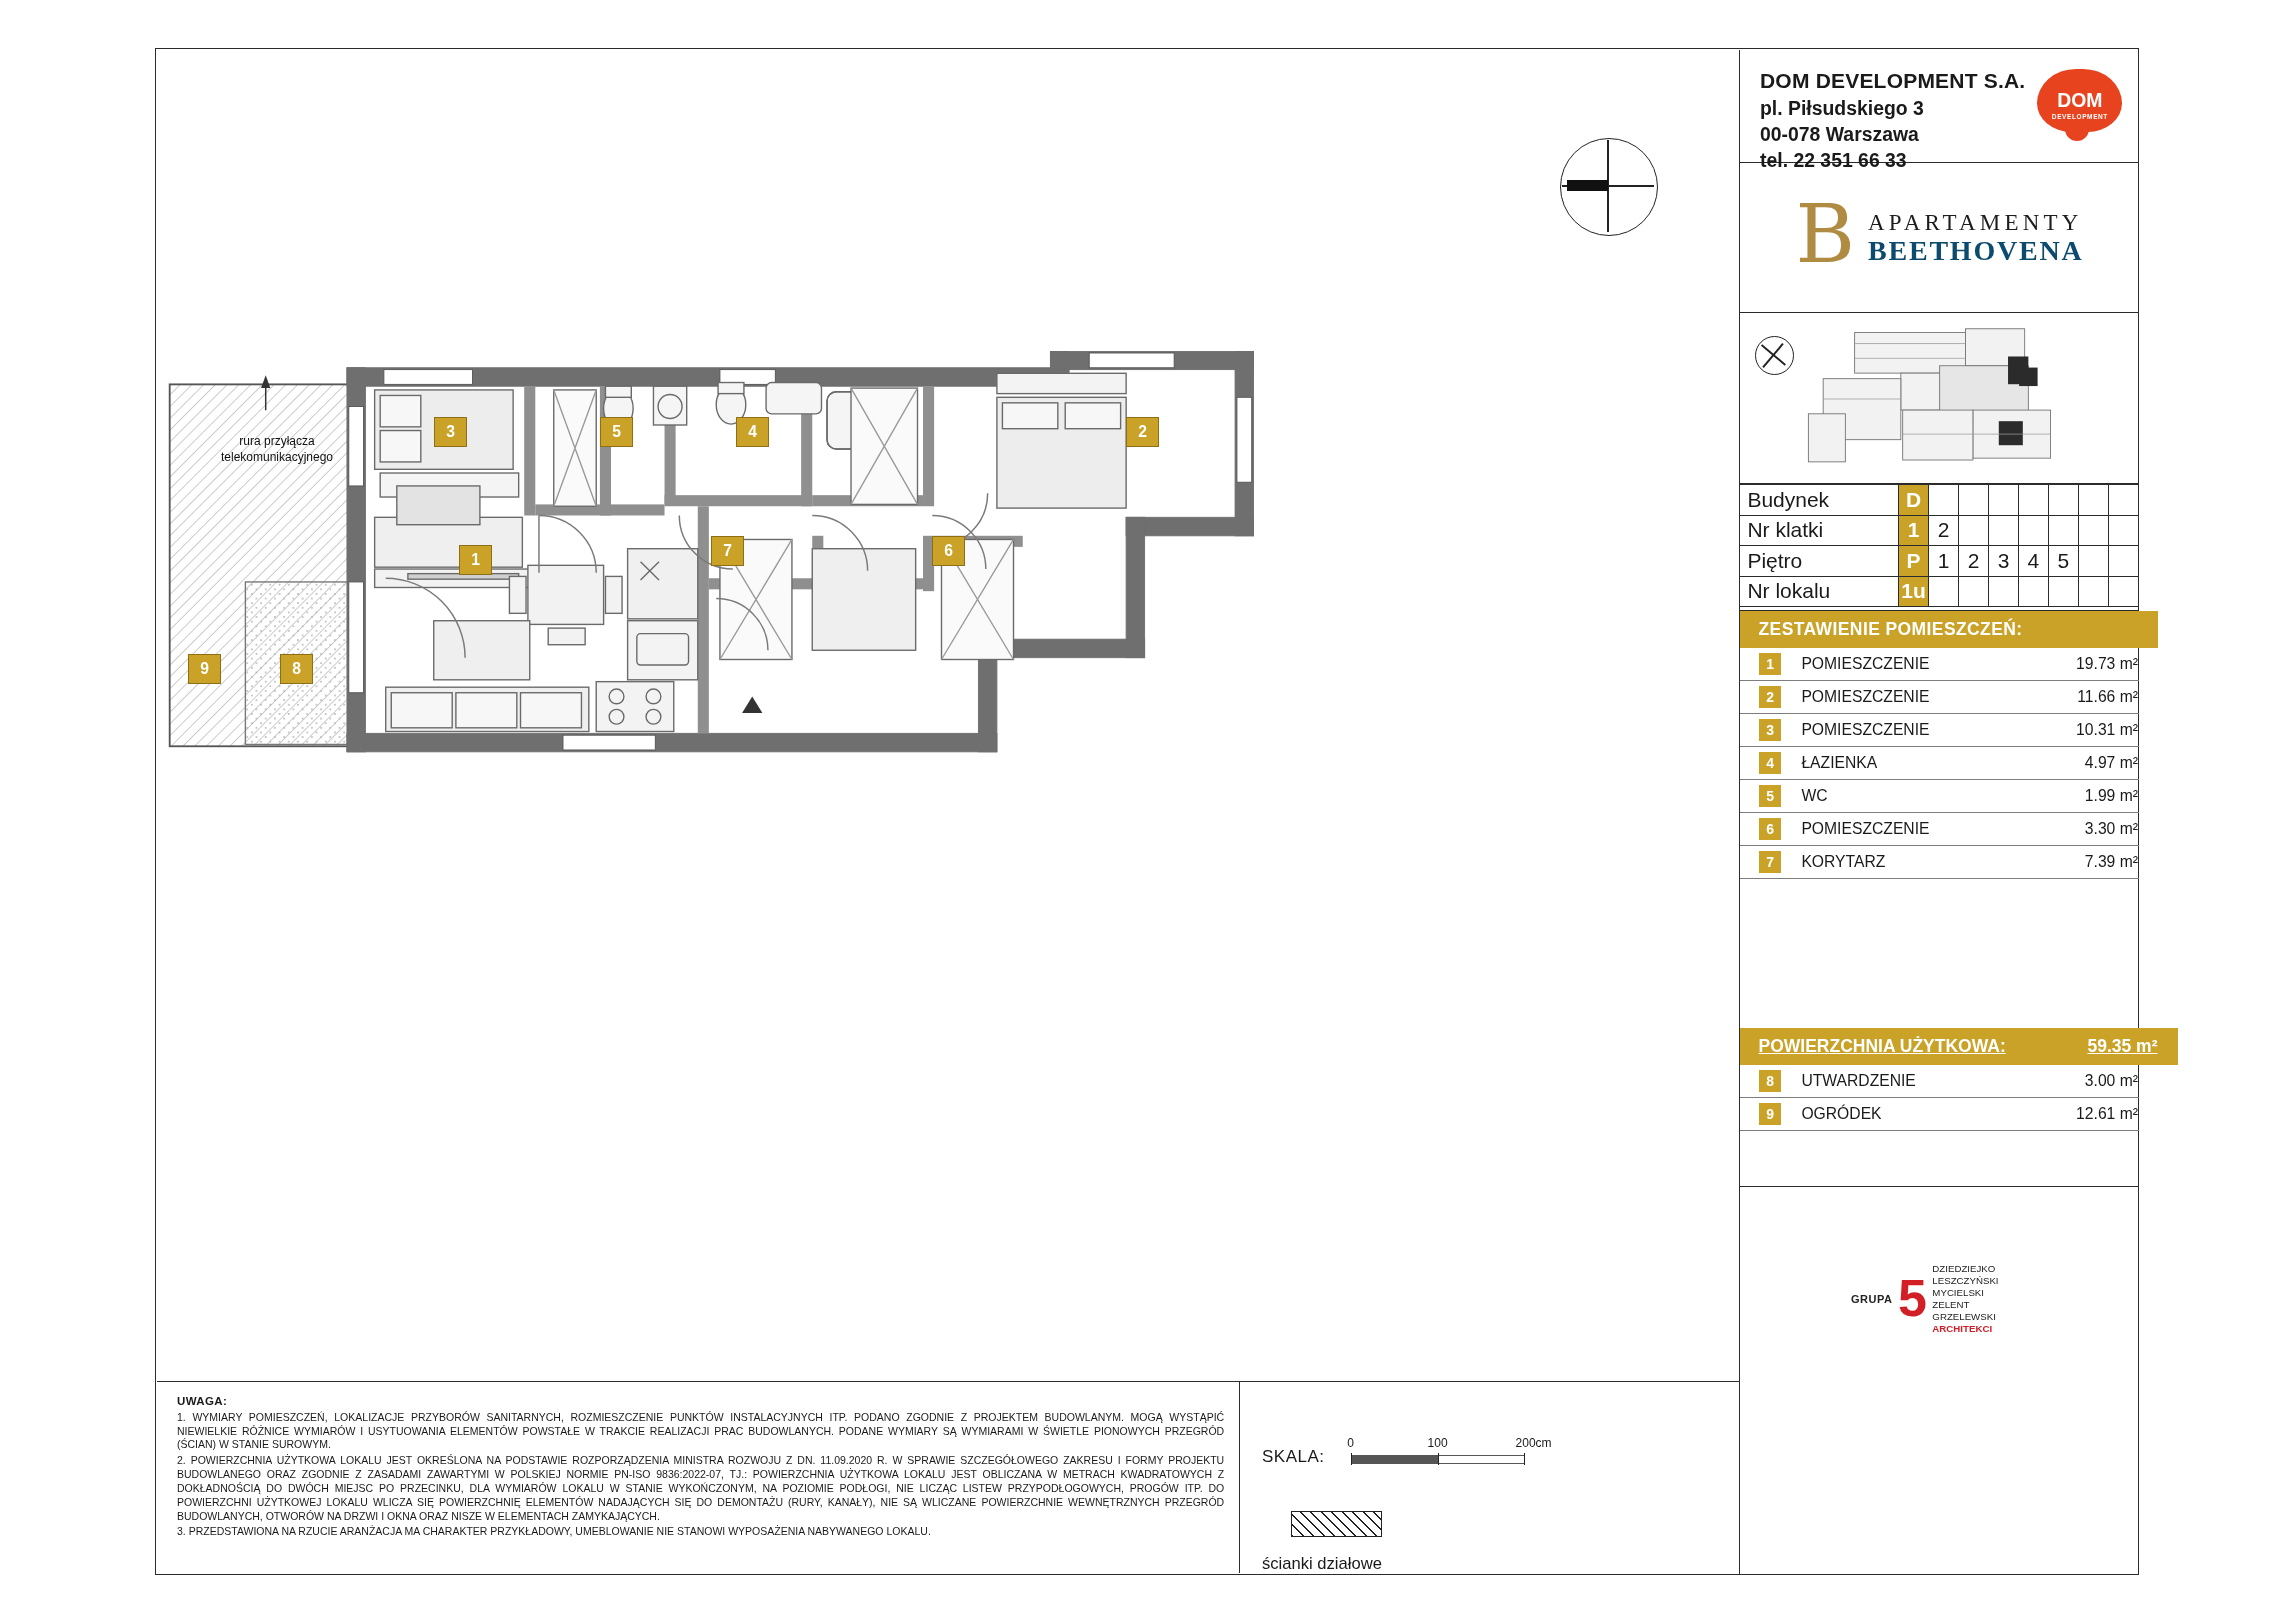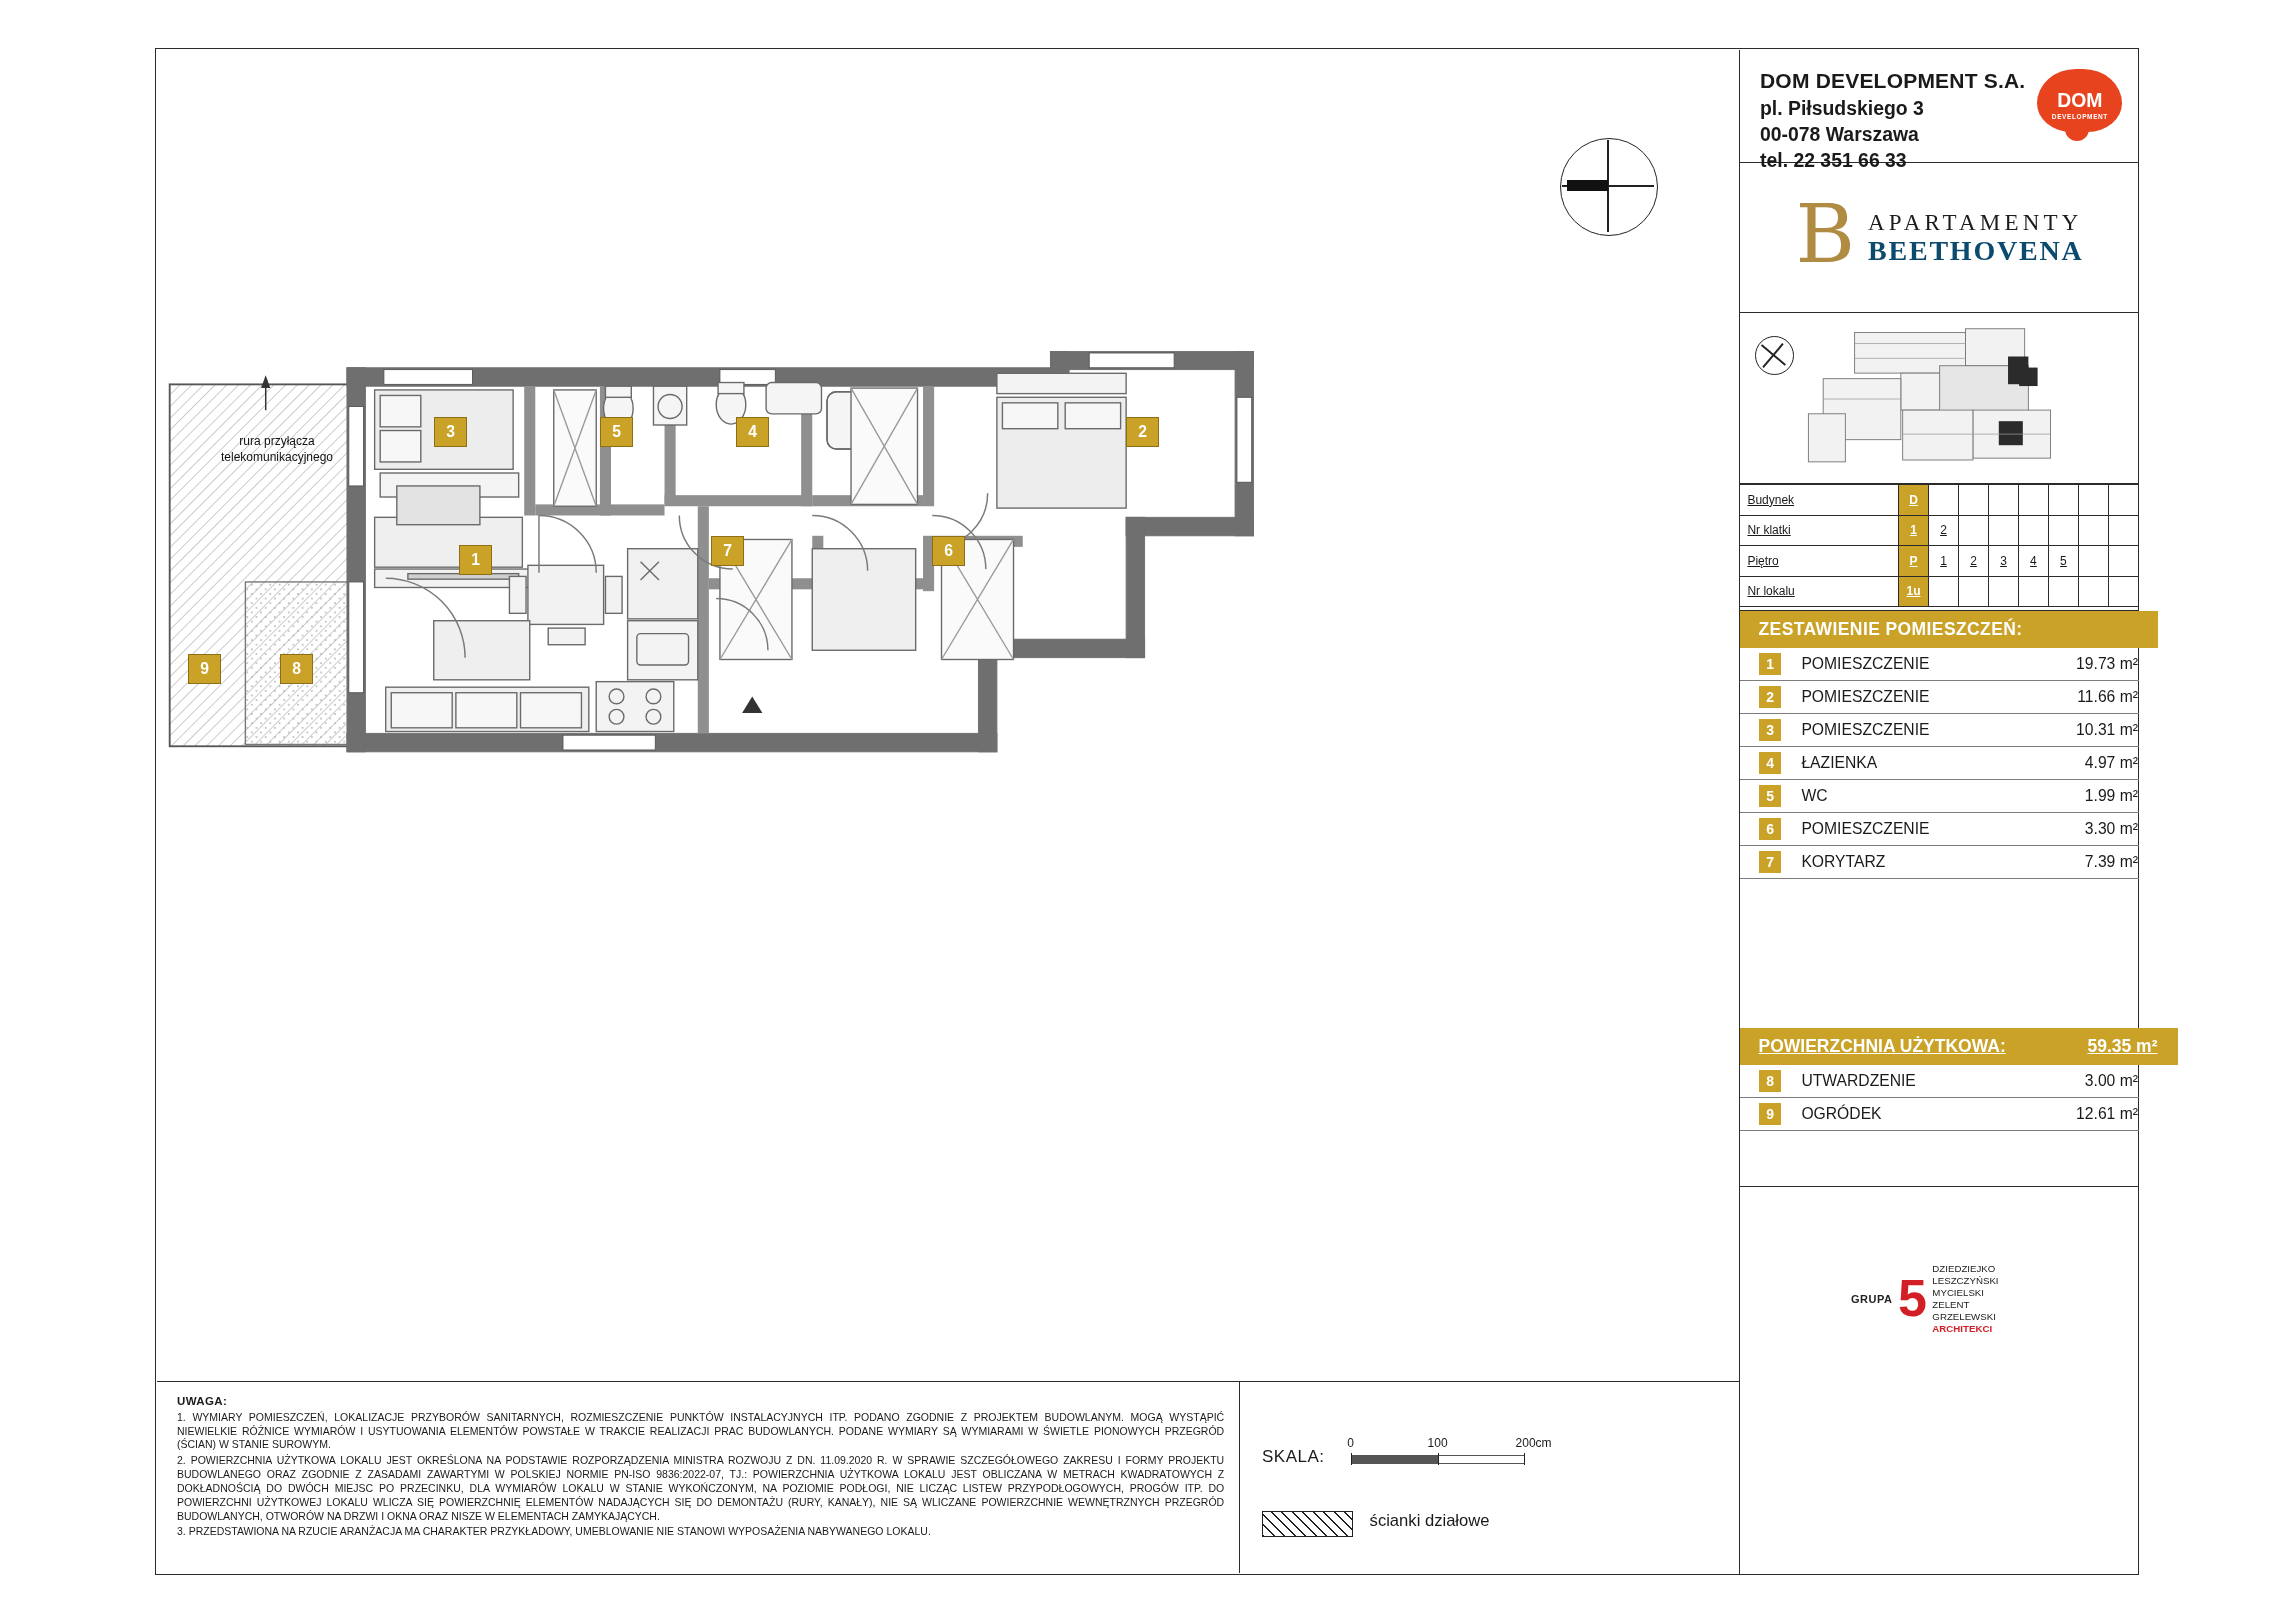--- a/index.html
+++ b/index.html
@@ -28,21 +28,21 @@
   .brandtxt .b{font-size:28px;font-weight:bold;letter-spacing:1.8px;color:#0c4a6e;line-height:1.05;}
 
   .keyplan{height:171px;position:relative;}
   .kp-compass{position:absolute;left:14.8px;top:24px;width:39px;height:39px;}
   .kp-compass .c{position:absolute;left:0;top:0;width:37px;height:37px;border:1.8px solid #222;border-radius:50%;}
   .kp-compass .l1{position:absolute;left:3.7px;top:17.5px;width:31px;height:1.8px;background:#222;transform:rotate(40deg);}
   .kp-compass .l2{position:absolute;left:17.5px;top:3.7px;width:1.8px;height:31px;background:#222;transform:rotate(40deg);}
   .kp-svg{position:absolute;left:61px;top:13px;}
 
   .tbl{border-collapse:collapse;width:399px;}
-  .tbl td{border:0.9px solid #2b2b2b;height:29.5px;font-size:12px;padding:0 7.4px;text-decoration:underline;}
+  .tbl td{border:0.9px solid #2b2b2b;height:29.5px;font-size:21px;padding:0 7.4px;}
   .tbl td.lbl{border-left:none;width:138px;}
   .tbl td.sq{width:28px;text-align:center;padding:0;}
   .hl{background:#c9a227;color:#fff;font-weight:bold;}
 
   .zhdr{background:#c9a227;color:#fff;font-weight:bold;font-size:17.5px;height:37px;display:flex;align-items:center;padding-left:18.5px;letter-spacing:0.4px;}
   .rtable{width:399px;border-collapse:collapse;}
   .rtable td{border-bottom:0.9px solid #7d7d7d;height:30px;font-size:15.7px;}
   .rtable td.n{width:42px;text-align:center;border-right:none;padding-left:9.2px;}
   .rtable td.nm{padding-left:9.2px;}
   .rtable td.ar{text-align:right;}
@@ -62,21 +62,21 @@
   .notes{position:absolute;left:157px;top:1381px;width:1082px;height:192px;border-top:1.8px solid #2b2b2b;box-sizing:border-box;padding:13px 14.8px 0 20px;}
   .notes h4{margin:0 0 3.7px 0;font-size:11.5px;font-weight:bold;letter-spacing:0.4px;}
   .notes p{margin:0 0 1.8px 0;font-size:10.5px;line-height:1.32;text-align:justify;}
   .scalebox{position:absolute;left:1239px;top:1381px;width:500px;height:192px;border-top:1.8px solid #2b2b2b;border-left:1.8px solid #2b2b2b;box-sizing:border-box;}
   .scale-row{position:absolute;left:22px;top:54px;display:flex;align-items:flex-end;gap:13px;}
   .scale-lbl{font-size:17px;font-weight:normal;letter-spacing:0.5px;}
   .ruler{position:relative;width:238px;height:31px;}
   .ruler .tick{position:absolute;top:16.6px;height:12px;width:1.8px;background:#222;}
   .ruler .bar{position:absolute;top:19.4px;height:8.3px;}
   .ruler .lab{position:absolute;top:0;font-size:12px;transform:translateX(-50%);}
-  .legend{position:absolute;left:22px;top:129px;display:flex;align-items:flex-start;gap:16.6px;}
+  .legend{position:absolute;left:22px;top:129px;display:flex;align-items:flex-end;gap:16.6px;flex-direction:column;}
   .hatchbox{width:89px;height:24px;border:0.9px solid #222;background:
      repeating-linear-gradient(45deg,#222 0 1.4px,#fff 1.4px 7.4px);}
   .legend span{font-size:16.6px;}
 
   
   .compass{position:absolute;left:1560px;top:138px;width:100px;height:100px;}
   .compass .ring{position:absolute;left:0;top:0;width:96px;height:96px;border:1.8px solid #222;border-radius:50%;}
   .compass .vl{position:absolute;left:47px;top:1.8px;width:1.8px;height:92px;background:#222;}
   .compass .hl{position:absolute;left:1.8px;top:47px;width:92px;height:1.8px;background:#222;}
   .compass .nd{position:absolute;left:7.4px;top:42px;width:41px;height:11px;background:#111;}

